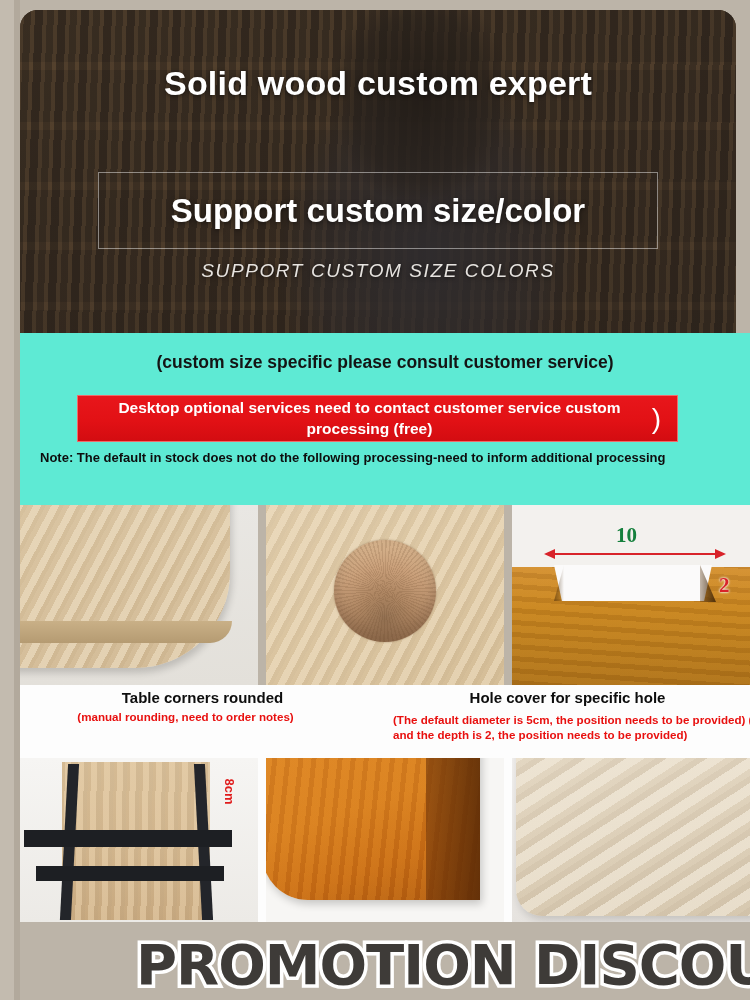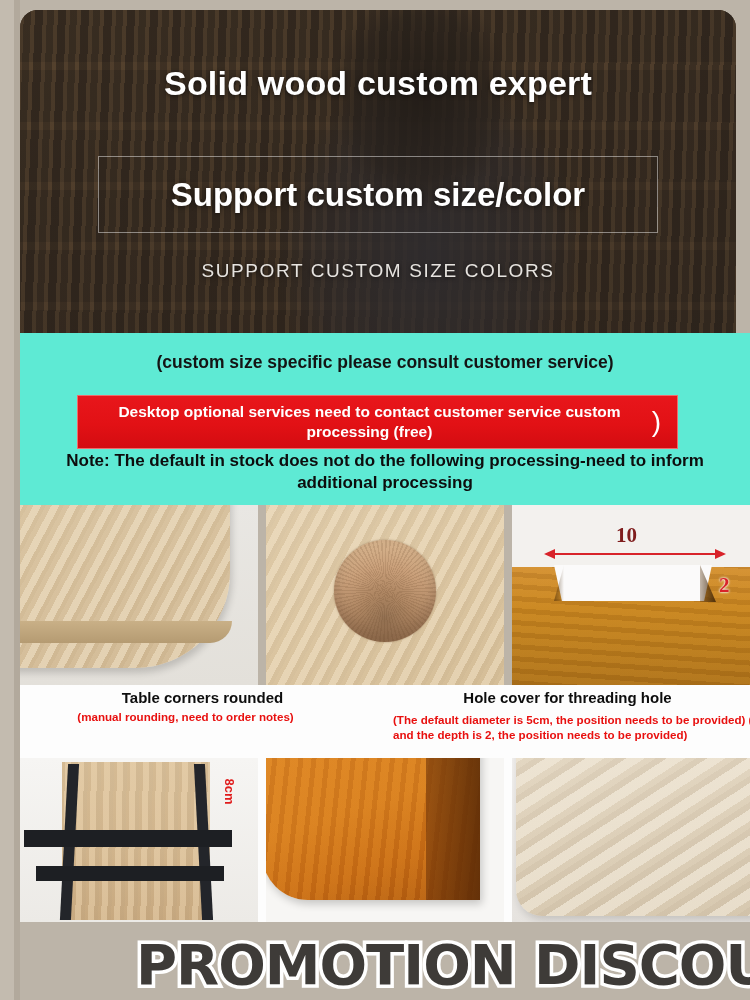--- a/index.html
+++ b/index.html
@@ -84,21 +84,21 @@
     left: 0; right: 0; top: 54px;
     text-align: center;
     color: #fff;
     font-size: 34px;
     font-weight: bold;
     letter-spacing: .2px;
     text-shadow: 0 1px 4px rgba(0,0,0,.55);
   }
   .hero-box {
     position: absolute;
-    left: 78px; top: 146px;
+    left: 78px; top: 162px;
     width: 560px; height: 77px;
     border: 1px solid rgba(255,255,255,.45);
     display: flex;
     align-items: center;
     justify-content: center;
   }
   .hero-box-text {
     color: #fff;
     font-size: 33px;
     font-weight: bold;
@@ -106,41 +106,42 @@
     white-space: nowrap;
   }
   .hero-sub {
     position: absolute;
     left: 0; right: 0; top: 250px;
     text-align: center;
     color: #e6e3df;
     font-size: 19px;
     letter-spacing: 1.6px;
     text-shadow: 0 1px 4px rgba(0,0,0,.6);
+    font-style: italic;
   }
 
   
   .info {
     position: absolute;
     left: 20px; top: 333px;
     width: 730px; height: 172px;
     background: #5eead4;
   }
   .info-line1 {
     position: absolute;
     left: 0; right: 0; top: 19px;
     text-align: center;
     font-size: 17.5px;
     font-weight: bold;
     color: #141414;
   }
   .red-banner {
     position: absolute;
     left: 57px; top: 62px;
-    width: 601px; height: 54px;
+    width: 601px; height: 47px;
     background: linear-gradient(180deg, #e8161b 0%, #e21115 55%, #d30c11 100%);
     border: 1px solid #f06b6b;
     display: flex;
     align-items: center;
     justify-content: center;
   }
   .red-banner-text {
     color: #fff;
     font-size: 15.5px;
     font-weight: bold;
@@ -152,22 +153,22 @@
     position: absolute;
     right: 16px; top: 50%;
     transform: translateY(-50%);
     color: #fff;
     font-size: 28px;
     font-weight: normal;
   }
   .info-note {
     position: absolute;
     left: 20px; right: 20px; top: 117px;
-    text-align: center;
-    font-size: 17px;
+    text-align: left;
+    font-size: 13px;
     font-weight: bold;
     color: #0d0d0d;
     line-height: 1.3;
   }
 
   
   .row1 {
     position: absolute;
     left: 20px; top: 505px;
     width: 730px; height: 180px;
@@ -300,21 +301,21 @@
     left: -2px;
     border-right: 11px solid #d8232a;
   }
   .groove-arrow::after {
     right: -2px;
     border-left: 11px solid #d8232a;
   }
   .groove-label-10 {
     position: absolute;
     left: 104px; top: 18px;
-    color: #7f1d1d;
+    color: #15803d;
     font-size: 21px;
     font-weight: bold;
     font-family: "Liberation Serif", serif;
   }
   .groove-label-2 {
     position: absolute;
     left: 207px; top: 68px;
     color: #d8232a;
     font-size: 21px;
     font-weight: bold;
@@ -556,21 +557,21 @@
   </div>
 
   <div class="captions">
 
     <div class="cap-col cap-col-1">
       <div class="cap-title">Table corners rounded</div>
       <div class="cap-sub">(manual rounding, need to order notes)</div>
     </div>
 
     <div class="cap-col cap-col-2">
-      <div class="cap-title">Hole cover for threading hole</div>
+      <div class="cap-title">Hole cover for specific hole</div>
       <div class="cap-sub">(The default diameter is 5cm, the position needs to be provided) (the default length is 10 and the depth is 2, the position needs to be provided)</div>
     </div>
 
 
   </div>
 
   <div class="row2">
 
     <div class="cell2">
       <div class="img-legs">

